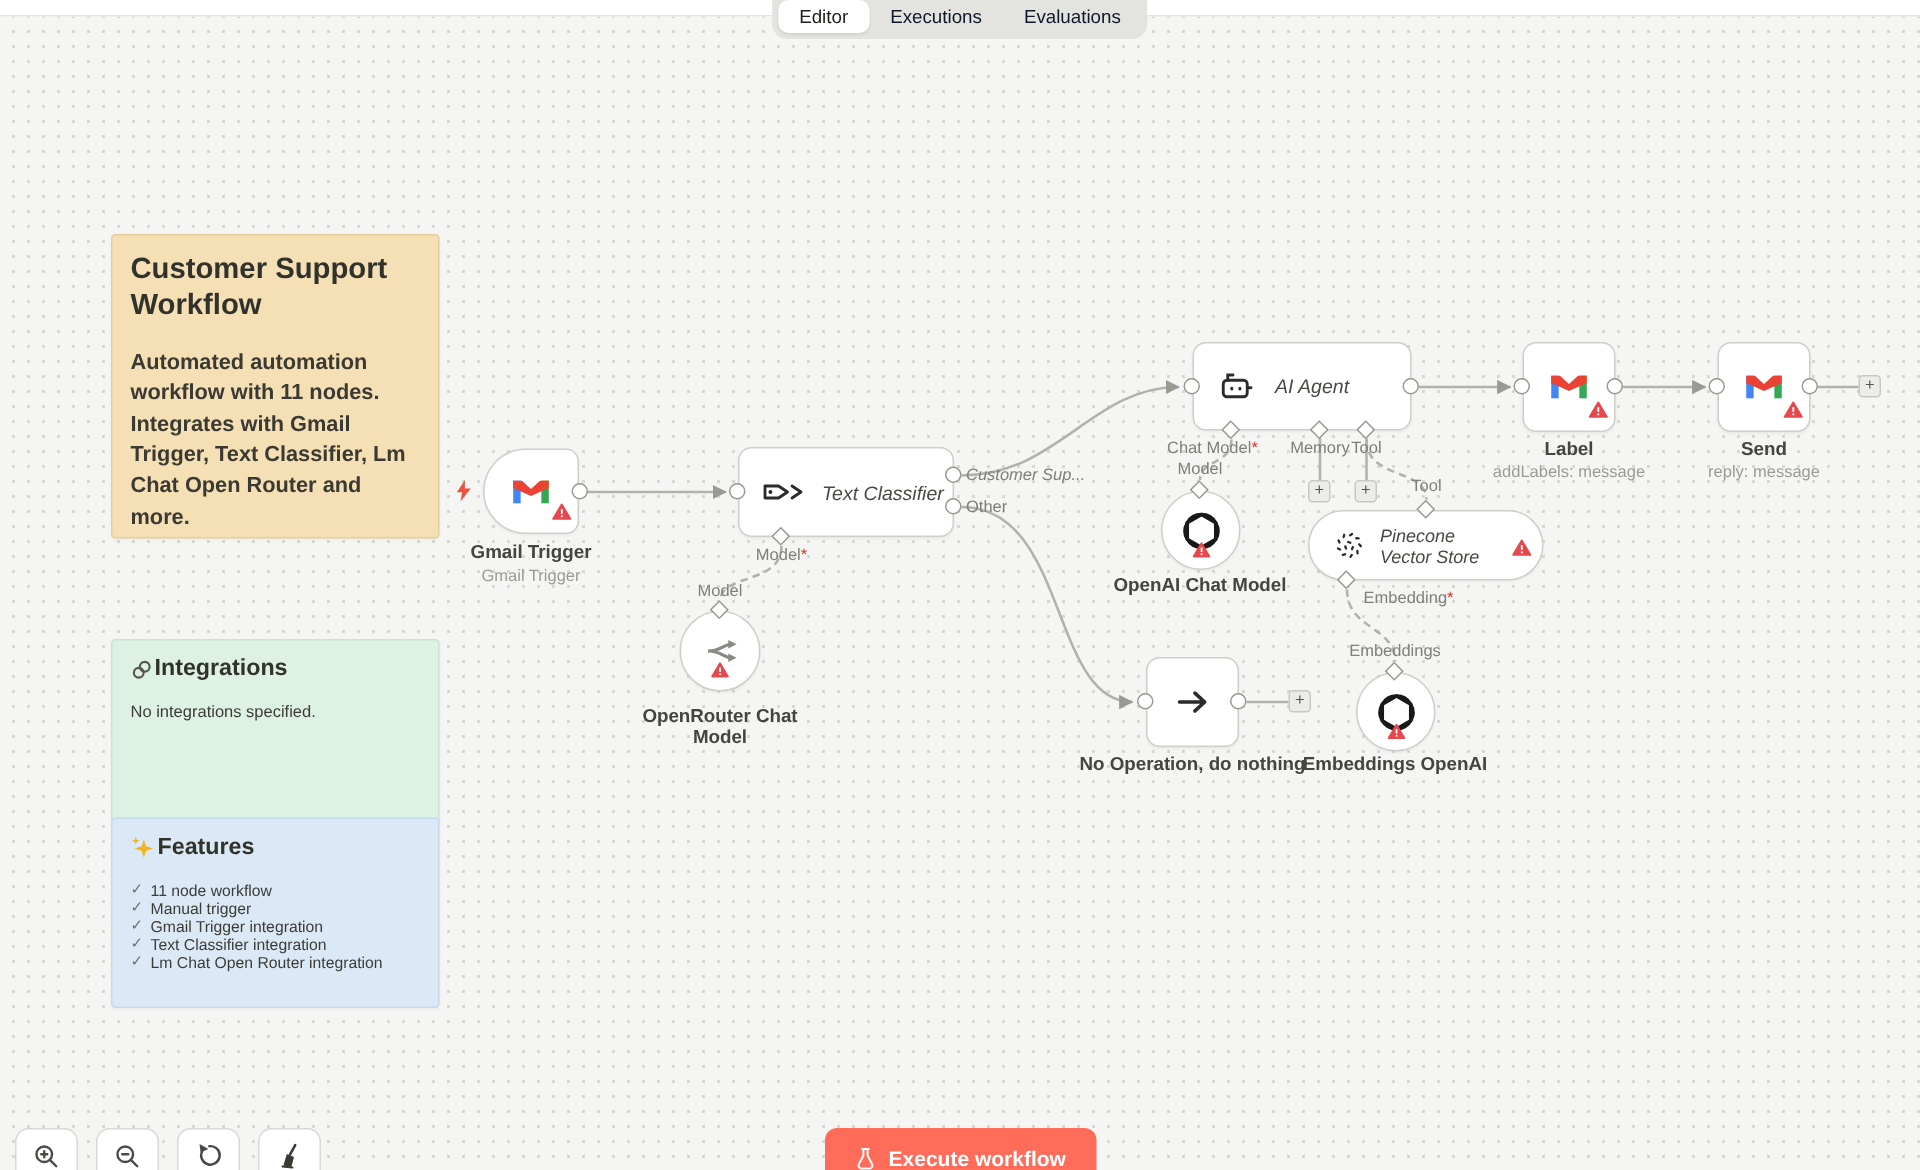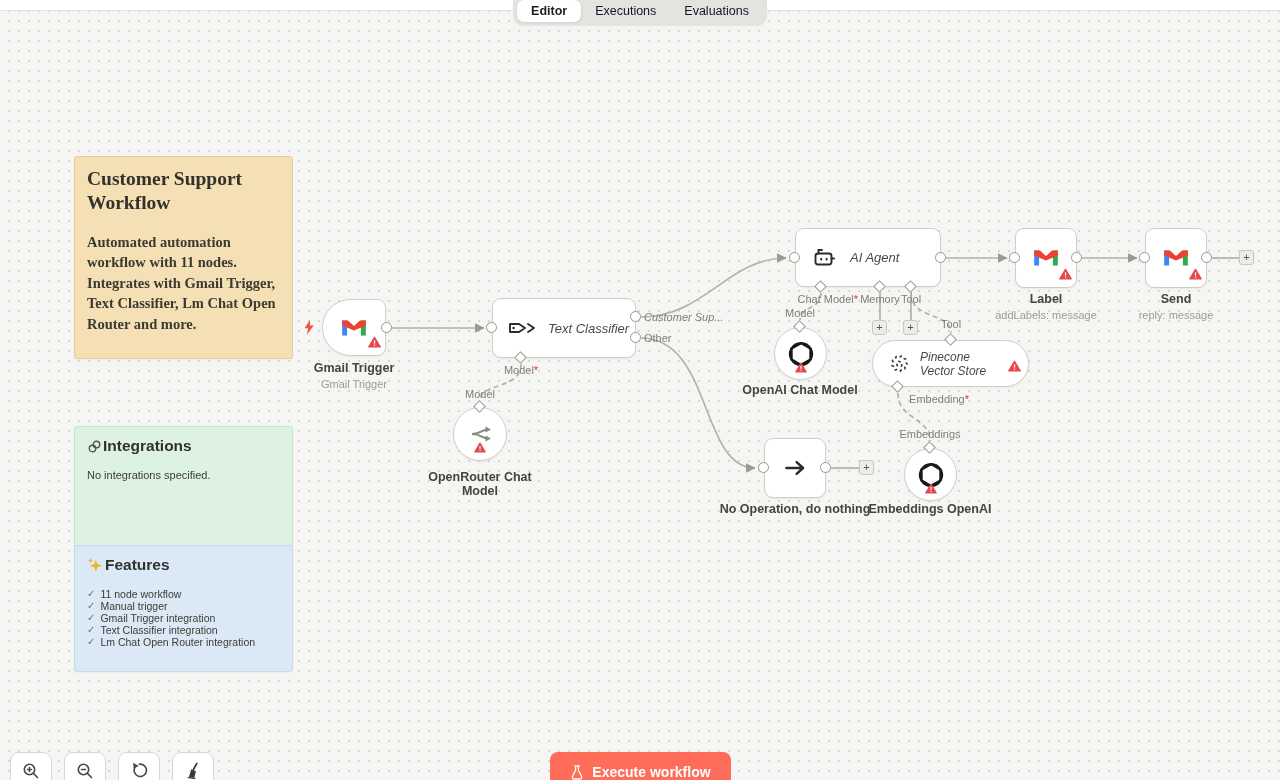--- a/index.html
+++ b/index.html
@@ -8,21 +8,21 @@
     font-family:"Liberation Sans","DejaVu Sans",sans-serif;
     background:#f5f5f3;
     background-image:radial-gradient(circle,#d8d8d2 1px,transparent 1.2px);
     background-size:10px 10px;
     background-position:4px 6px;
   }
   
   .topbar{position:absolute;top:0;left:0;right:0;height:10px;background:#fff;border-bottom:1px solid #e4e4e0;z-index:5;}
   .tabs{position:absolute;top:0;left:50%;transform:translateX(-50%);background:#e3e3df;border-radius:0 0 10px 10px;padding:0 4px 4px 4px;display:flex;align-items:stretch;z-index:6;}
   .tab{font-size:12.5px;line-height:19px;padding:2px 14px 1px;color:#0f172a;border-radius:7px;cursor:default;white-space:nowrap;}
-  .tab.active{background:#fff;color:#1e1e1b;font-weight:700;box-shadow:0 1px 2px rgba(0,0,0,.08);}
+  .tab.active{background:#fff;color:#1e1e1b;font-weight:400;box-shadow:0 1px 2px rgba(0,0,0,.08);}
   
   svg.edges{position:absolute;left:0;top:0;z-index:1;}
   .edge{stroke:#b2b2ac;stroke-width:1.7;fill:none;}
   .edge.dashed{stroke-dasharray:5 3.5;}
   
   .sticky{position:absolute;z-index:2;border-radius:3px;box-sizing:border-box;padding:10px 12px;box-shadow:0 1px 2px rgba(0,0,0,.04);}
   .sticky.amber{background:#f5dfb4;border:1px solid #e7cd9c;}
   .sticky.green{background:#ddf2e2;border:1px solid #c6e6cf;}
   .sticky.blue{background:#dbe9f7;border:1px solid #c5daee;}
   .sticky h1{margin:0 0 16px 0;font-size:19.5px;line-height:1.25;font-weight:700;color:#32322c;}
@@ -79,21 +79,21 @@
   <path class="edge dashed" d="M 911 293 C 911 320 951 312 951 333"></path>
   <path class="edge" d="M 880 292 V 320"></path>
   <path class="edge" d="M 911 292 V 320"></path>
   <path class="edge dashed" d="M 898 393 C 898 420 930 417 930 441"></path>
   <path class="edge" d="M 946 258 H 1007" marker-end="url(#arrow)"></path>
   <path class="edge" d="M 1082 258 H 1137" marker-end="url(#arrow)"></path>
   <path class="edge" d="M 1212 258 H 1239"></path>
   <path class="edge" d="M 831 468 H 859"></path>
 </svg>
 
-<div class="sticky amber" style="left:74px;top:156px;width:219px;height:203px;font-family:Liberation Serif, serif;">
+<div class="sticky amber" style="left:74px;top:156px;width:219px;height:203px;">
   <h1>Customer Support Workflow</h1>
   <div class="body-bold">Automated automation workflow with 11 nodes. Integrates with Gmail Trigger, Text Classifier, Lm Chat Open Router and more.</div>
 </div>
 
 <div class="sticky green" style="left:74px;top:378px;width:219px;height:125px;margin-top:48px;">
   <h2>
     <span style="display:inline-flex;margin-right:1px;">
       <svg width="15" height="15" viewBox="0 0 18 18">
           <circle cx="6.6" cy="11.4" r="3.9" fill="none" stroke="#55554f" stroke-width="1.7"></circle>
           <circle cx="11.4" cy="6.6" r="3.9" fill="none" stroke="#55554f" stroke-width="1.7"></circle>
@@ -209,21 +209,21 @@
         <rect x="4.5" y="6.5" width="16" height="11" rx="2.5" fill="none" stroke="#2b2b28" stroke-width="1.9"></rect>
         <path d="M7.5 6.5 V3 h3.5" fill="none" stroke="#2b2b28" stroke-width="1.9" stroke-linecap="round"></path>
         <path d="M20.5 11.5 h2.5" fill="none" stroke="#2b2b28" stroke-width="1.9" stroke-linecap="round"></path>
         <rect x="9.2" y="10.8" width="2" height="2.6" rx="1" fill="#2b2b28"></rect>
         <rect x="14.6" y="10.8" width="2" height="2.6" rx="1" fill="#2b2b28"></rect>
       </svg>
     </span>
     <span class="node-title">AI Agent</span>
   </div>
 </div>
-<div class="port-label" style="left:778px;top:293px;width:80px;text-align:right;"><span>Chat Model</span><span class="req">*</span></div>
+<div class="port-label" style="left:778px;top:293px;width:80px;text-align:left;"><span>Chat Model</span><span class="req">*</span></div>
 <div class="port-label" style="left:845px;top:293px;width:70px;text-align:center;"><span>Memory</span></div>
 <div class="port-label" style="left:891px;top:293px;width:40px;text-align:center;"><span>Tool</span></div>
 <div class="plus-btn" style="left:872px;top:320px;">
     <span>+</span>
   </div>
 <div class="plus-btn" style="left:903px;top:320px;">
     <span>+</span>
   </div>
 
 <div class="node circle" style="left:774px;top:327px;width:53px;height:53px;">

